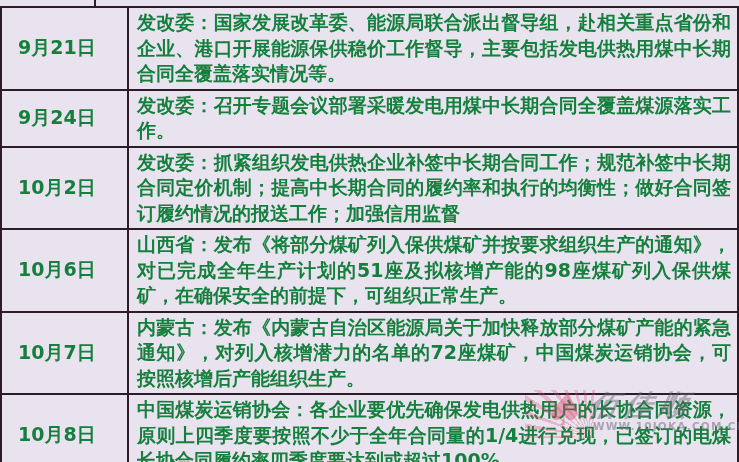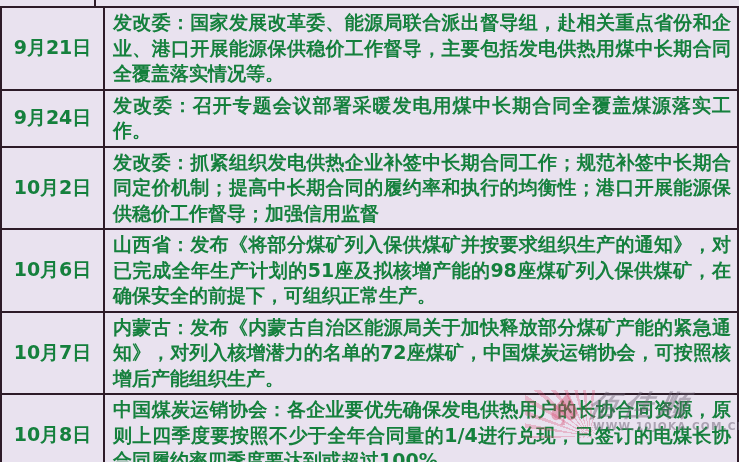--- a/index.html
+++ b/index.html
@@ -15,23 +15,23 @@
     position:absolute;left:0;top:6px;width:739px;
     border-collapse:collapse;table-layout:fixed;
   }
   table.policy td{
     border:2px solid #2d1b28;
     color:#15803d;
     font-weight:700;
     vertical-align:middle;
   }
   td.date-cell{
-    width:93px;text-align:center;
+    width:93px;
     font-size:19px;letter-spacing:0;
-    padding:0 4px;
+    padding:0 16px;
   }
   td.content-cell{
     font-size:19px;line-height:25.5px;
     padding:2px 6px 2px 8px;
     word-break:break-all;text-align:justify;
   }
   tr.r1{height:73px;} tr.r2{height:30px;} tr.r3{height:82px;}
   tr.r4{height:80px;} tr.r5{height:82px;} tr.r6{height:81px;}
 
   
@@ -69,21 +69,21 @@
       <tr class="r1">
         <td class="date-cell">9月21日</td>
         <td class="content-cell">发改委：国家发展改革委、能源局联合派出督导组，赴相关重点省份和企业、港口开展能源保供稳价工作督导，主要包括发电供热用煤中长期合同全覆盖落实情况等。</td>
       </tr>
       <tr class="r2">
         <td class="date-cell">9月24日</td>
         <td class="content-cell">发改委：召开专题会议部署采暖发电用煤中长期合同全覆盖煤源落实工作。</td>
       </tr>
       <tr class="r3">
         <td class="date-cell">10月2日</td>
-        <td class="content-cell">发改委：抓紧组织发电供热企业补签中长期合同工作；规范补签中长期合同定价机制；提高中长期合同的履约率和执行的均衡性；港口开展能源保供稳价工作督导；加强信用监督</td>
+        <td class="content-cell">发改委：抓紧组织发电供热企业补签中长期合同工作；规范补签中长期合同定价机制；提高中长期合同的履约率和执行的均衡性；做好合同签订履约情况的报送工作；加强信用监督</td>
       </tr>
       <tr class="r4">
         <td class="date-cell">10月6日</td>
         <td class="content-cell">山西省：发布《将部分煤矿列入保供煤矿并按要求组织生产的通知》，对已完成全年生产计划的51座及拟核增产能的98座煤矿列入保供煤矿，在确保安全的前提下，可组织正常生产。</td>
       </tr>
       <tr class="r5">
         <td class="date-cell">10月7日</td>
         <td class="content-cell">内蒙古：发布《内蒙古自治区能源局关于加快释放部分煤矿产能的紧急通知》，对列入核增潜力的名单的72座煤矿，中国煤炭运销协会，可按照核增后产能组织生产。</td>
       </tr>
       <tr class="r6">

